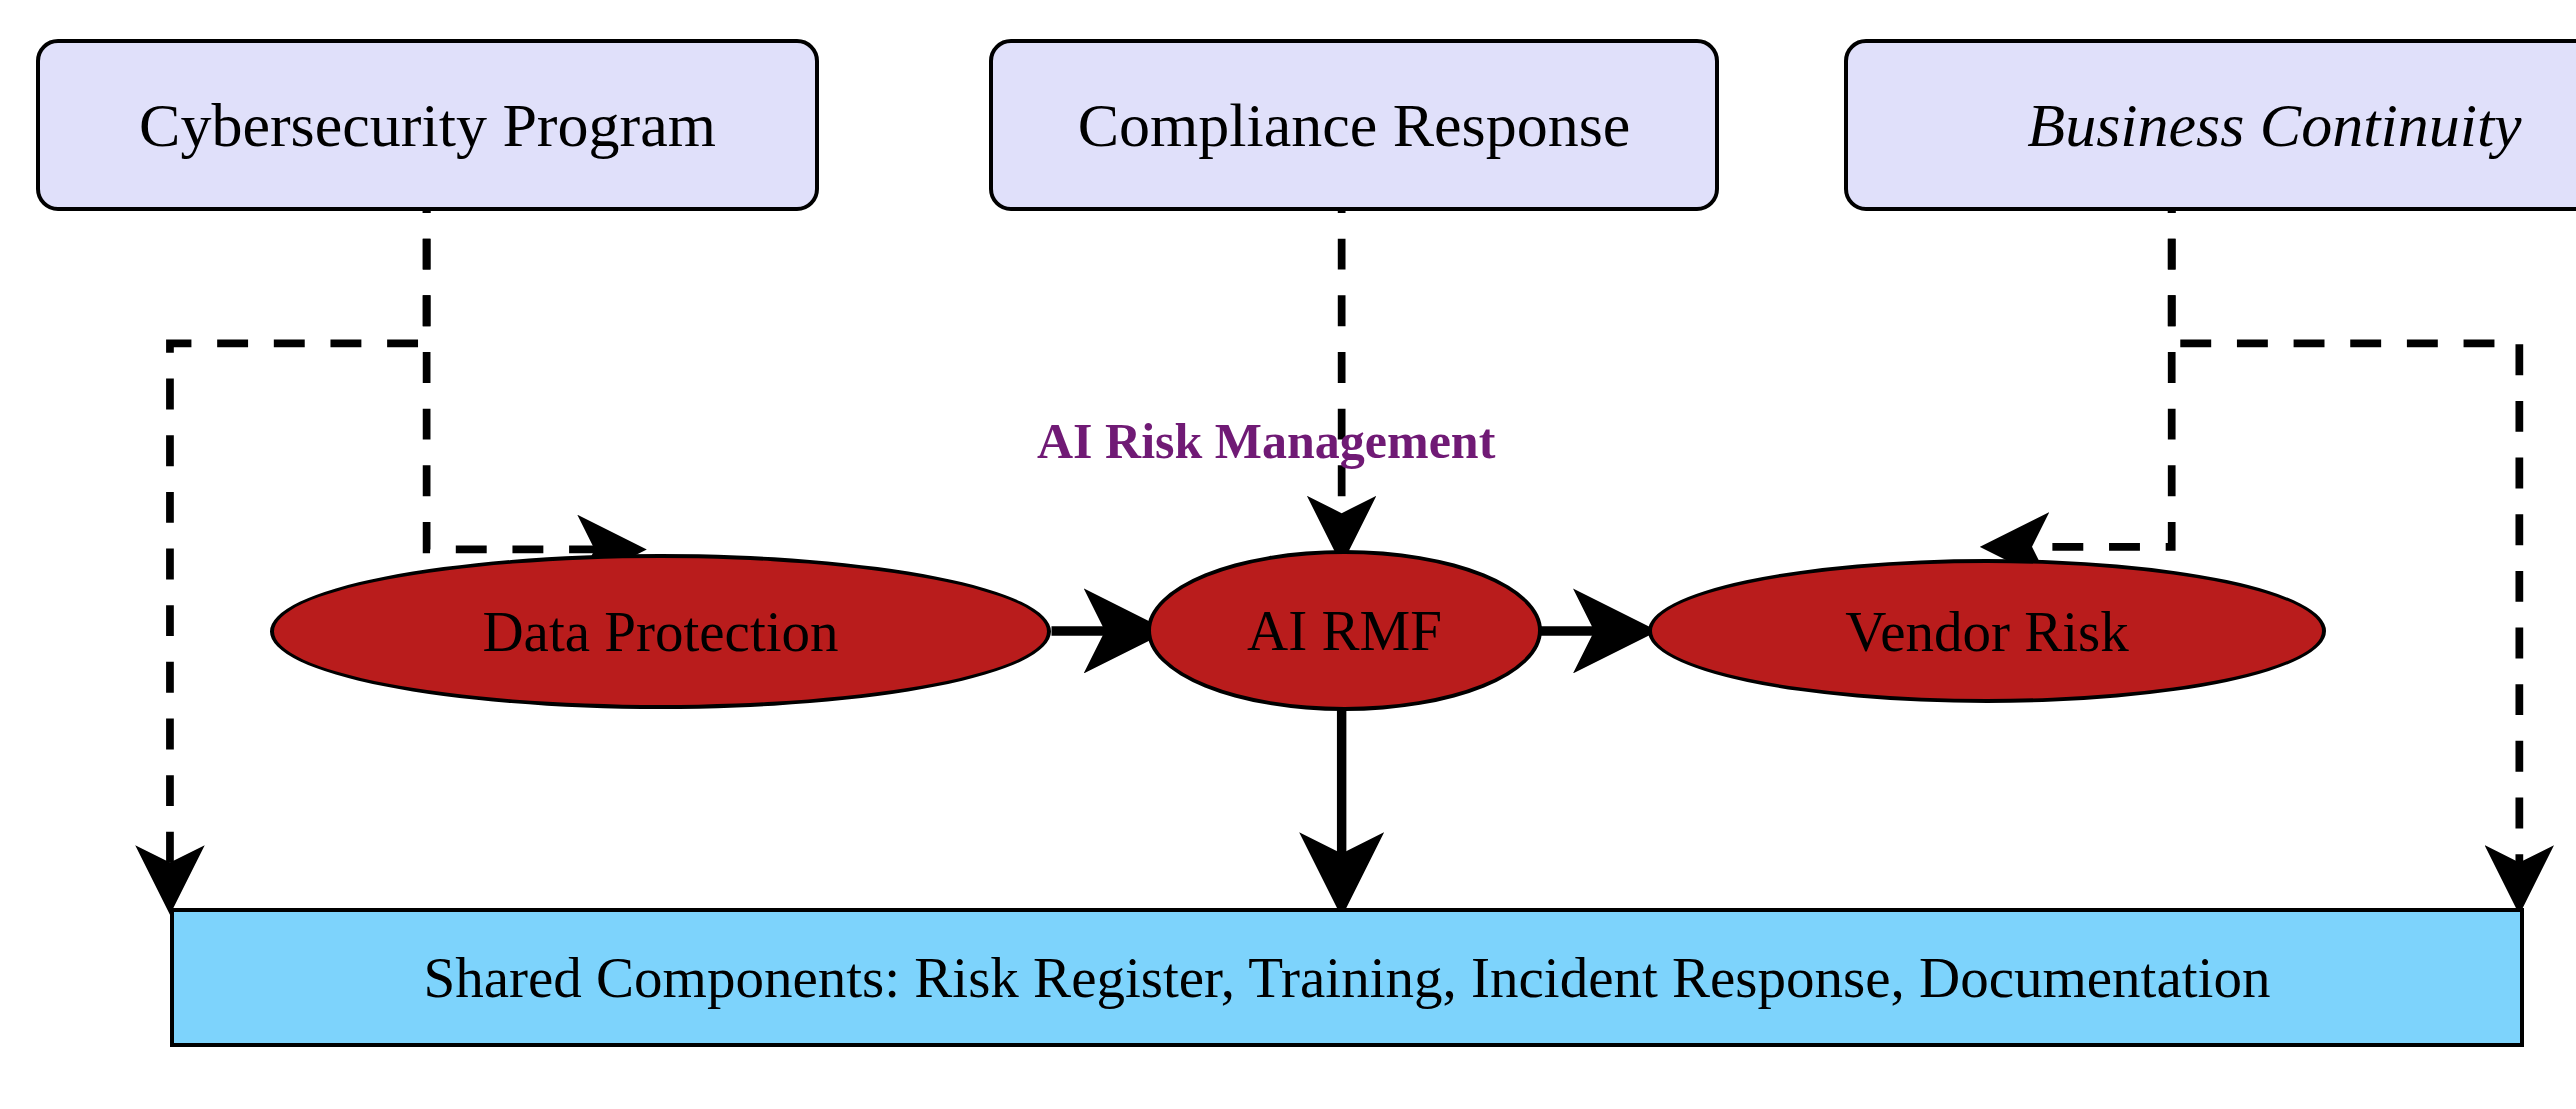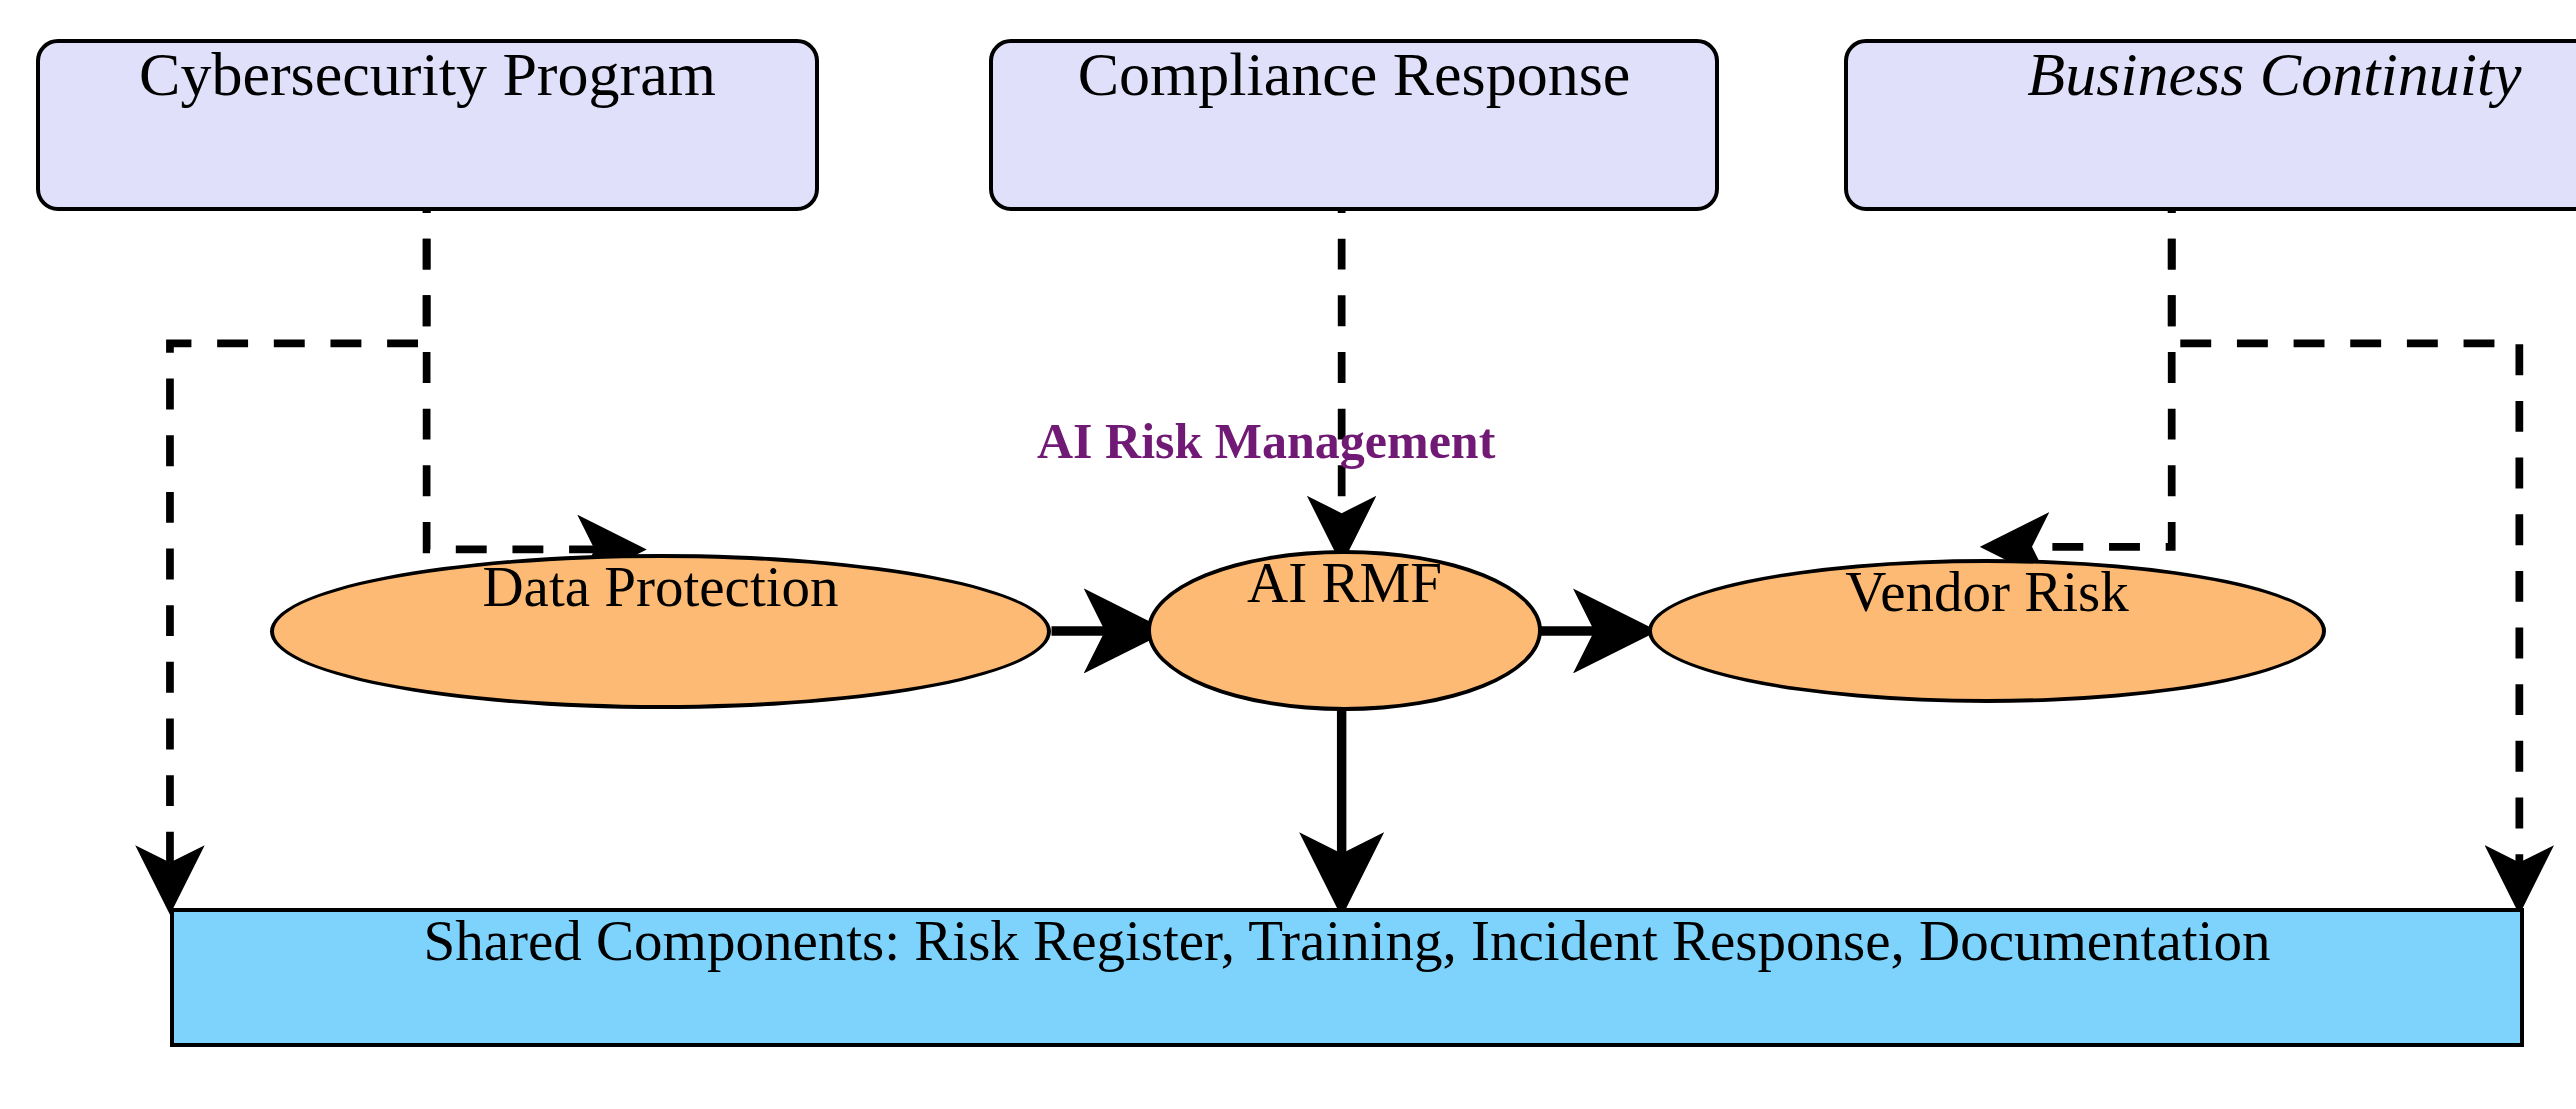--- a/index.html
+++ b/index.html
@@ -22,35 +22,35 @@
   #edge-layer {
     position: absolute;
     left: 0; top: 0;
     width: 2576px;
     height: 1110px;
   }
   .node {
     position: absolute;
     box-sizing: border-box;
     display: flex;
-    align-items: flex-start;
+    align-items: center;
     justify-content: center;
     color: #000000;
     text-align: center;
     white-space: nowrap;
   }
   .program-box {
     background: #e0e0fa;
     border: 4.3px solid #000000;
     border-radius: 22px;
     font-size: 62px;
     line-height: 1;
   }
   .process-ellipse {
-    background: #fdba74;
+    background: #b91c1c;
     border: 4.3px solid #000000;
     border-radius: 50%;
     font-size: 57px;
     line-height: 1;
   }
   .shared-bar {
     background: #7dd3fc;
     border: 4.3px solid #000000;
     border-radius: 0;
     font-size: 57px;

